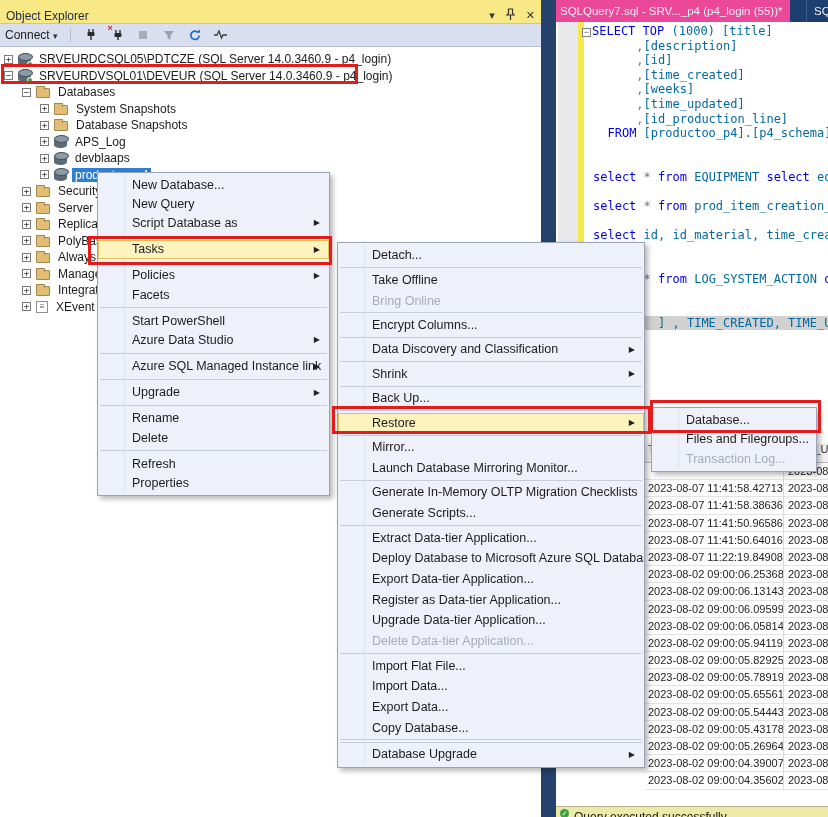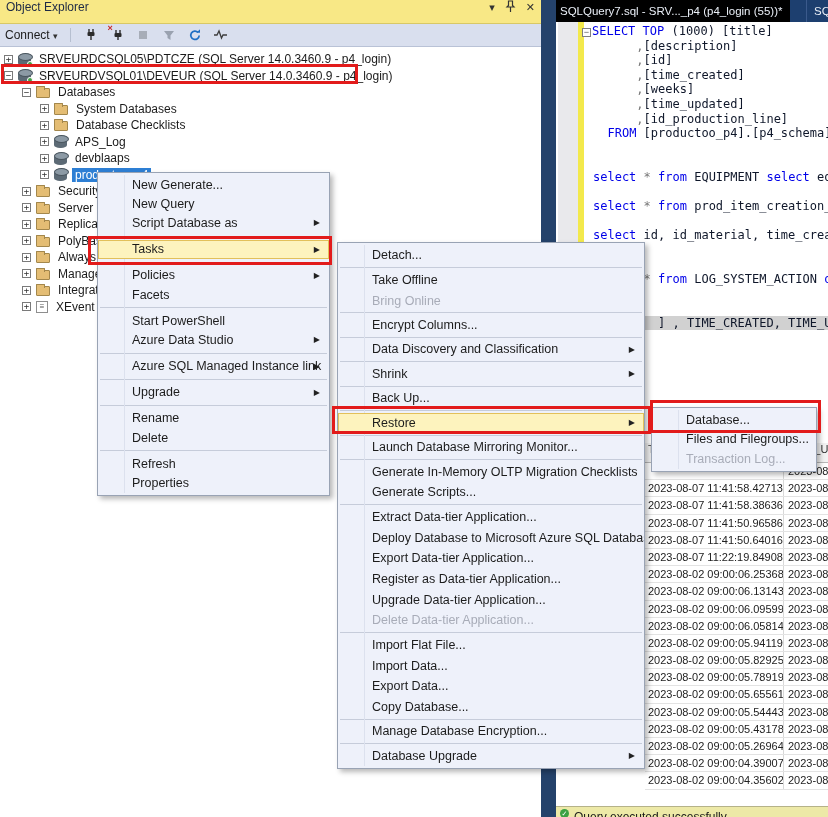--- a/index.html
+++ b/index.html
@@ -2,21 +2,21 @@
 <html><head>
 <meta charset="utf-8">
 <style>
   html,body{margin:0;padding:0;width:828px;height:817px;overflow:hidden;
     font-family:"Liberation Sans",sans-serif;background:#fff;position:relative}
   *{box-sizing:border-box}
 
   
   #oe-panel{position:absolute;left:0;top:0;width:541px;height:817px;background:#fff}
   #oe-title{height:24px;background:#F8E886;border-bottom:1px solid #D8C867;display:flex;
-    align-items:flex-start;padding:0 6px;font-size:12px;color:#1E2A45}
+    align-items:flex-end;padding:0 6px;font-size:12px;color:#1E2A45}
   #oe-title .ticons{margin-left:auto;display:flex;align-items:center;gap:10px;color:#333}
   #oe-title .tico{font-size:11px;cursor:default}
   #oe-toolbar{height:23px;background:#D9DFEE;border-bottom:1px solid #B9C2D6;display:flex;
     align-items:center;padding:0 5px;font-size:12px;color:#1b1b1b;gap:10px}
   #oe-toolbar .caret{font-size:9px;color:#333}
   .tsep{width:1px;height:14px;background:#B6BfD0;margin:0 2px}
   .tbico{display:inline-flex;align-items:center;justify-content:center;width:16px;height:16px;position:relative}
   .stop-sq{width:8px;height:8px;background:#A7ADB8}
   .redx{position:absolute;left:-1px;top:-4px;color:#C62828;font-size:9px;font-weight:bold}
 
@@ -38,31 +38,31 @@
     border:1px solid #fff;border-radius:50%;z-index:2}
   .ico-xe{width:12px;height:12px;border:1px solid #8E8E8E;background:#fff;font-size:8px;color:#555;
     line-height:10px;text-align:center}
 
   
   #splitter{position:absolute;left:541px;top:0;width:17px;height:817px;background:#24426B}
 
   
   #tab-bar{position:absolute;left:556px;top:0;width:272px;height:22px;background:#1D3F6F;
     color:#EAEFF7;font-size:11.5px;display:flex;align-items:center}
-  #tab1{padding:0 8px 0 4px;height:22px;line-height:22px;background:#000000;white-space:nowrap;overflow:hidden}
+  #tab1{padding:0 8px 0 4px;height:22px;line-height:22px;background:#ec4899;white-space:nowrap;overflow:hidden}
   #tab2{position:absolute;left:250px;top:0;height:22px;line-height:22px;padding-left:7px;
     border-left:1px solid #3B5A8C;white-space:nowrap}
   #editor-bg{position:absolute;left:556px;top:22px;width:272px;height:795px;background:#fff}
   #gutter{position:absolute;left:558px;top:22px;width:20px;height:424px;background:#E9E9EC}
   #chgbar{position:absolute;left:578px;top:22px;width:6px;height:424px;background:#F3E94C}
   #code{position:absolute;left:582px;top:24px;width:246px;font:12px "DejaVu Sans Mono",monospace;color:#111}
   .cl{height:14.6px;line-height:14.6px;white-space:pre;padding-left:11px;overflow:hidden}
   .cl.l0{padding-left:0}
   .cl.sel{background:#D1D1D1}
-  .kw{color:#0000E8}.op{color:#777}.t{color:#0f172a}
+  .kw{color:#0000E8}.op{color:#777}.t{color:#0369a1}
   .olbox{display:inline-block;width:9px;height:9px;border:1px solid #808080;line-height:7px;font-size:9px;
     text-align:center;color:#555;background:#fff;margin-right:1px;font-family:"Liberation Sans",sans-serif}
 
   
   #grid{position:absolute;left:645px;top:443px;width:183px;height:363px;background:#fff;overflow:hidden;font-size:11px;color:#222}
   #grid-header{display:flex;height:20px;background:#F2F2F2;border-bottom:1px solid #B8B8B8;color:#333}
   .gh1,.gc1{width:139px;padding-left:3px;border-right:1px solid #C8C8C8;overflow:hidden;white-space:nowrap}
   .gh2,.gc2{flex:1;padding-left:4px;overflow:hidden;white-space:nowrap}
   .grow{display:flex;height:17.2px;line-height:16px;border-bottom:1px solid #E3E3E3}
   .gc1{border-right:1px solid #D8D8D8}
@@ -172,26 +172,26 @@
         <span class="tlabel">SRVEURDVSQL01\DEVEUR (SQL Server 14.0.3460.9 - p4_login)</span>
       </div>
       <div class="tree-row" style="padding-left: 22px;">
         <span class="exp">−</span>
         <span class="ico ico-folder"></span>
         <span class="tlabel">Databases</span>
       </div>
       <div class="tree-row" style="padding-left: 40px;">
         <span class="exp">+</span>
         <span class="ico ico-folder"></span>
-        <span class="tlabel">System Databases</span>
+        <span class="tlabel">System Snapshots</span>
       </div>
       <div class="tree-row" style="padding-left: 40px;">
         <span class="exp">+</span>
         <span class="ico ico-folder"></span>
-        <span class="tlabel">Database Checklists</span>
+        <span class="tlabel">Database Snapshots</span>
       </div>
       <div class="tree-row" style="padding-left: 40px;">
         <span class="exp">+</span>
         <span class="ico ico-db"></span>
         <span class="tlabel">APS_Log</span>
       </div>
       <div class="tree-row" style="padding-left: 40px;">
         <span class="exp">+</span>
         <span class="ico ico-db"></span>
         <span class="tlabel">devblaaps</span>
@@ -362,21 +362,21 @@
     </div>
 </div>
 
 <div id="status">
   <span class="okdot">✓</span>
   <span class="msg">Query executed successfully</span>
 </div>
 
 <div class="menu" id="ctx-menu">
     <div class="mi">
-      <span>New Generate...</span>
+      <span>New Database...</span>
     </div>
     <div class="mi">
       <span>New Query</span>
     </div>
     <div class="mi">
       <span>Script Database as</span>
       <span class="arr">▶</span>
     </div>
     <div class="msep"></div>
     <div class="mi hl">
@@ -453,20 +453,23 @@
     <div class="mi">
       <span>Back Up...</span>
     </div>
     <div class="msep"></div>
     <div class="mi hl">
       <span>Restore</span>
       <span class="arr">▶</span>
     </div>
     <div class="msep"></div>
     <div class="mi">
+      <span>Mirror...</span>
+    </div>
+    <div class="mi">
       <span>Launch Database Mirroring Monitor...</span>
     </div>
     <div class="msep"></div>
     <div class="mi">
       <span>Generate In-Memory OLTP Migration Checklists</span>
     </div>
     <div class="mi">
       <span>Generate Scripts...</span>
     </div>
     <div class="msep"></div>
@@ -495,23 +498,20 @@
     <div class="mi">
       <span>Import Data...</span>
     </div>
     <div class="mi">
       <span>Export Data...</span>
     </div>
     <div class="mi">
       <span>Copy Database...</span>
     </div>
     <div class="msep"></div>
-    <div class="mi">
-      <span>Manage Database Encryption...</span>
-    </div>
     <div class="msep"></div>
     <div class="mi">
       <span>Database Upgrade</span>
       <span class="arr">▶</span>
     </div>
   </div>
 <div class="menu" id="restore-menu">
     <div class="mi">
       <span>Database...</span>
     </div>

